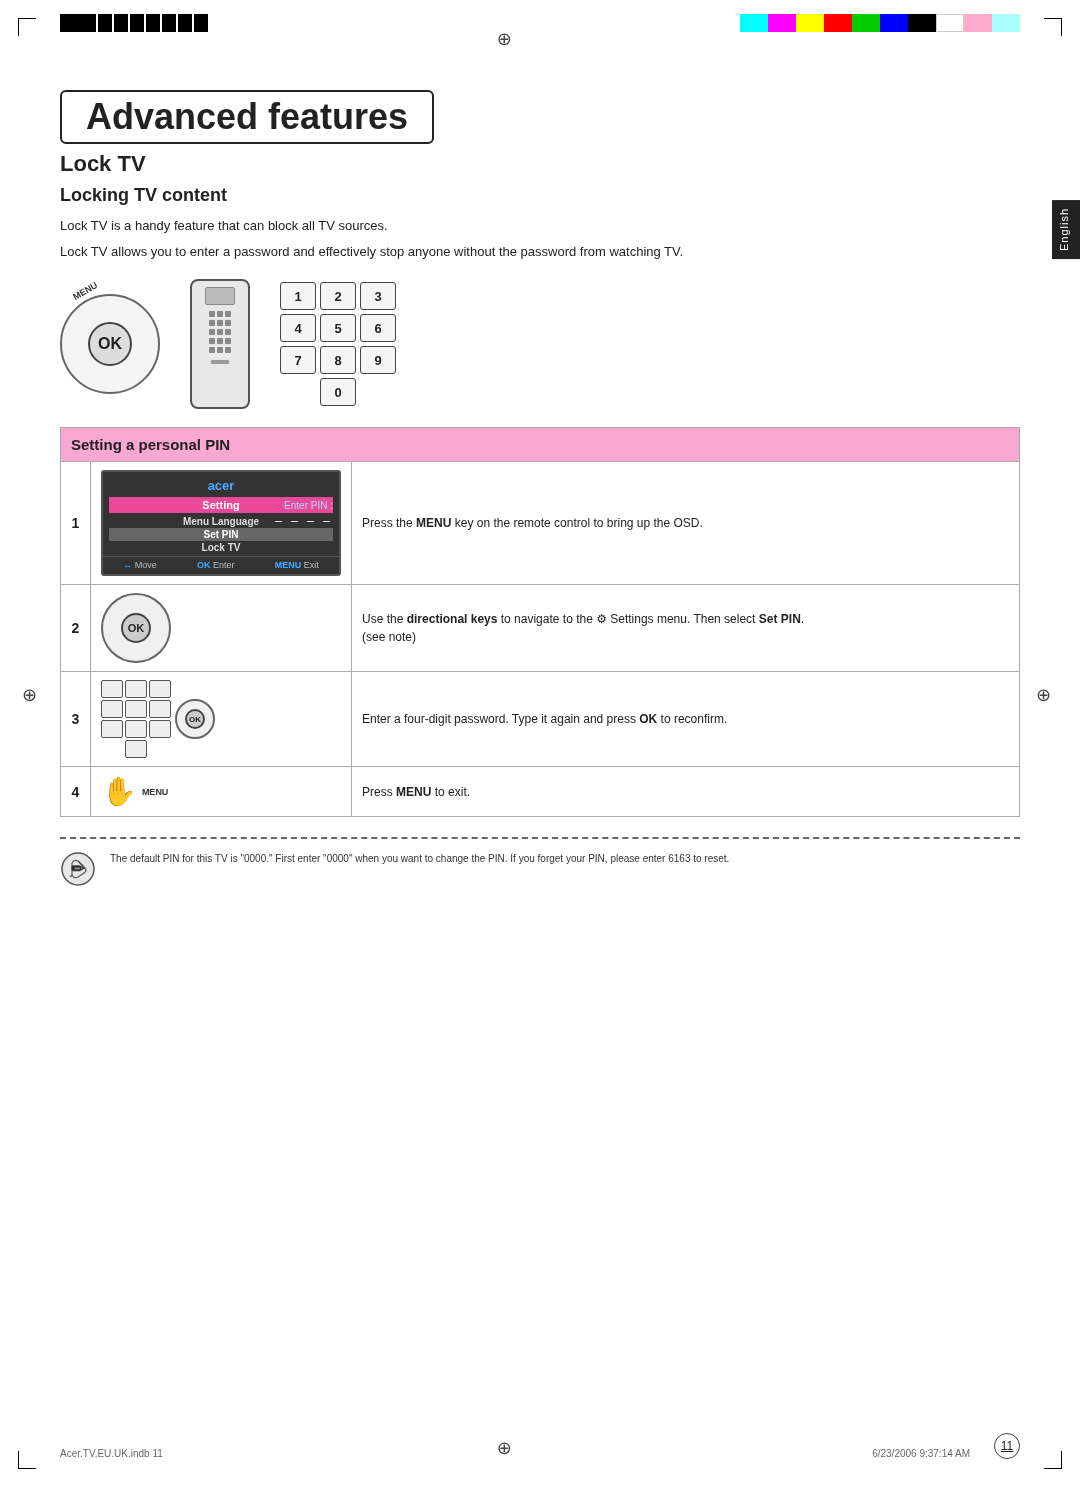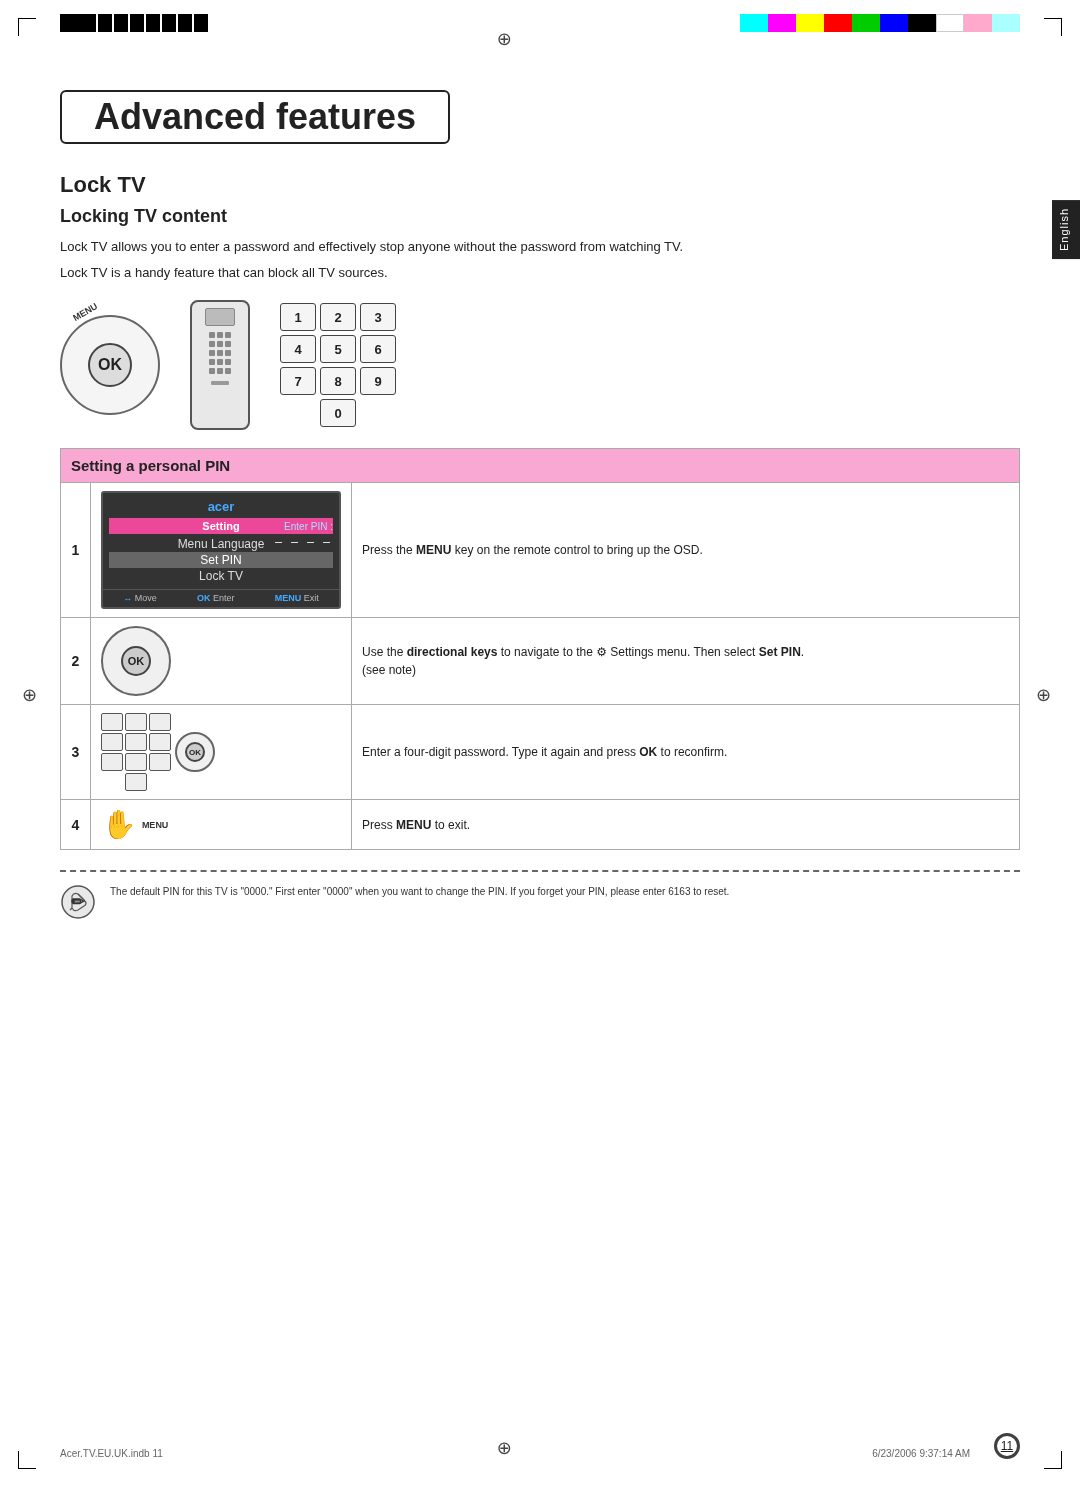--- a/index.html
+++ b/index.html
@@ -77,22 +77,22 @@
       text-align: center;
       letter-spacing: 1px;
     }
 
     
     .page-title {
       font-size: 36px;
       font-weight: bold;
       border: 2.5px solid #222;
       display: inline-block;
-      padding: 4px 32px;
-      margin-bottom: 28px;
+      padding: 4px 24px;
+      margin-bottom: 7px;
       margin-top: 30px;
       border-radius: 6px;
     }
 
     .section-title {
       font-size: 22px;
       font-weight: bold;
       margin-bottom: 8px;
     }
 
@@ -241,21 +241,21 @@
       text-align: center;
     }
     .step-text {
       font-size: 12px;
       line-height: 1.5;
     }
 
     
     .osd-mockup {
       width: 240px;
-      height: 118px;
+      height: 106px;
       background: #333;
       border: 2px solid #555;
       border-radius: 3px;
       color: #fff;
       font-size: 11px;
       padding: 6px;
       position: relative;
     }
     .osd-brand {
       color: #4af;
@@ -264,22 +264,23 @@
       margin-bottom: 4px;
     }
     .osd-menu-title {
       background: #ec4899;
       padding: 2px 6px;
       margin-bottom: 2px;
       font-weight: bold;
     }
     .osd-item {
       padding: 1px 6px;
-      font-size: 12px;
+      font-size: 10px;
       color: #ddd;
+      font-weight: bold;
     }
     .osd-item.selected {
       background: #666;
       color: #fff;
     }
     .osd-enter-pin {
       position: absolute;
       right: 6px;
       top: 28px;
       font-size: 10px;
@@ -379,21 +380,21 @@
       line-height: 1.6;
       color: #333;
     }
 
     
     .page-number {
       position: absolute;
       bottom: 28px;
       right: 60px;
       font-size: 12px;
-      border: 3px solid #404040;
+      border: 1px solid #404040;
       border-radius: 50%;
       width: 26px;
       height: 26px;
       display: flex;
       align-items: center;
       justify-content: center;
       text-decoration: underline;
     }
 
     
@@ -480,22 +481,22 @@
   
   <div class="page-title">Advanced features</div>
 
   
   <div class="section-title">Lock TV</div>
 
   
   <div class="subsection-title">Locking TV content</div>
 
   
+  <p class="body-text">Lock TV is a handy feature that can block all TV sources.</p>
   <p class="body-text">Lock TV allows you to enter a password and effectively stop anyone without the password from watching TV.</p>
-  <p class="body-text">Lock TV is a handy feature that can block all TV sources.</p>
 
   
   <div class="remote-area">
 
     <div class="remote-ok">
       <span class="menu-label">MENU</span>
       <div class="remote-ok-inner">OK</div>
     </div>
 
     <div class="remote-body">

